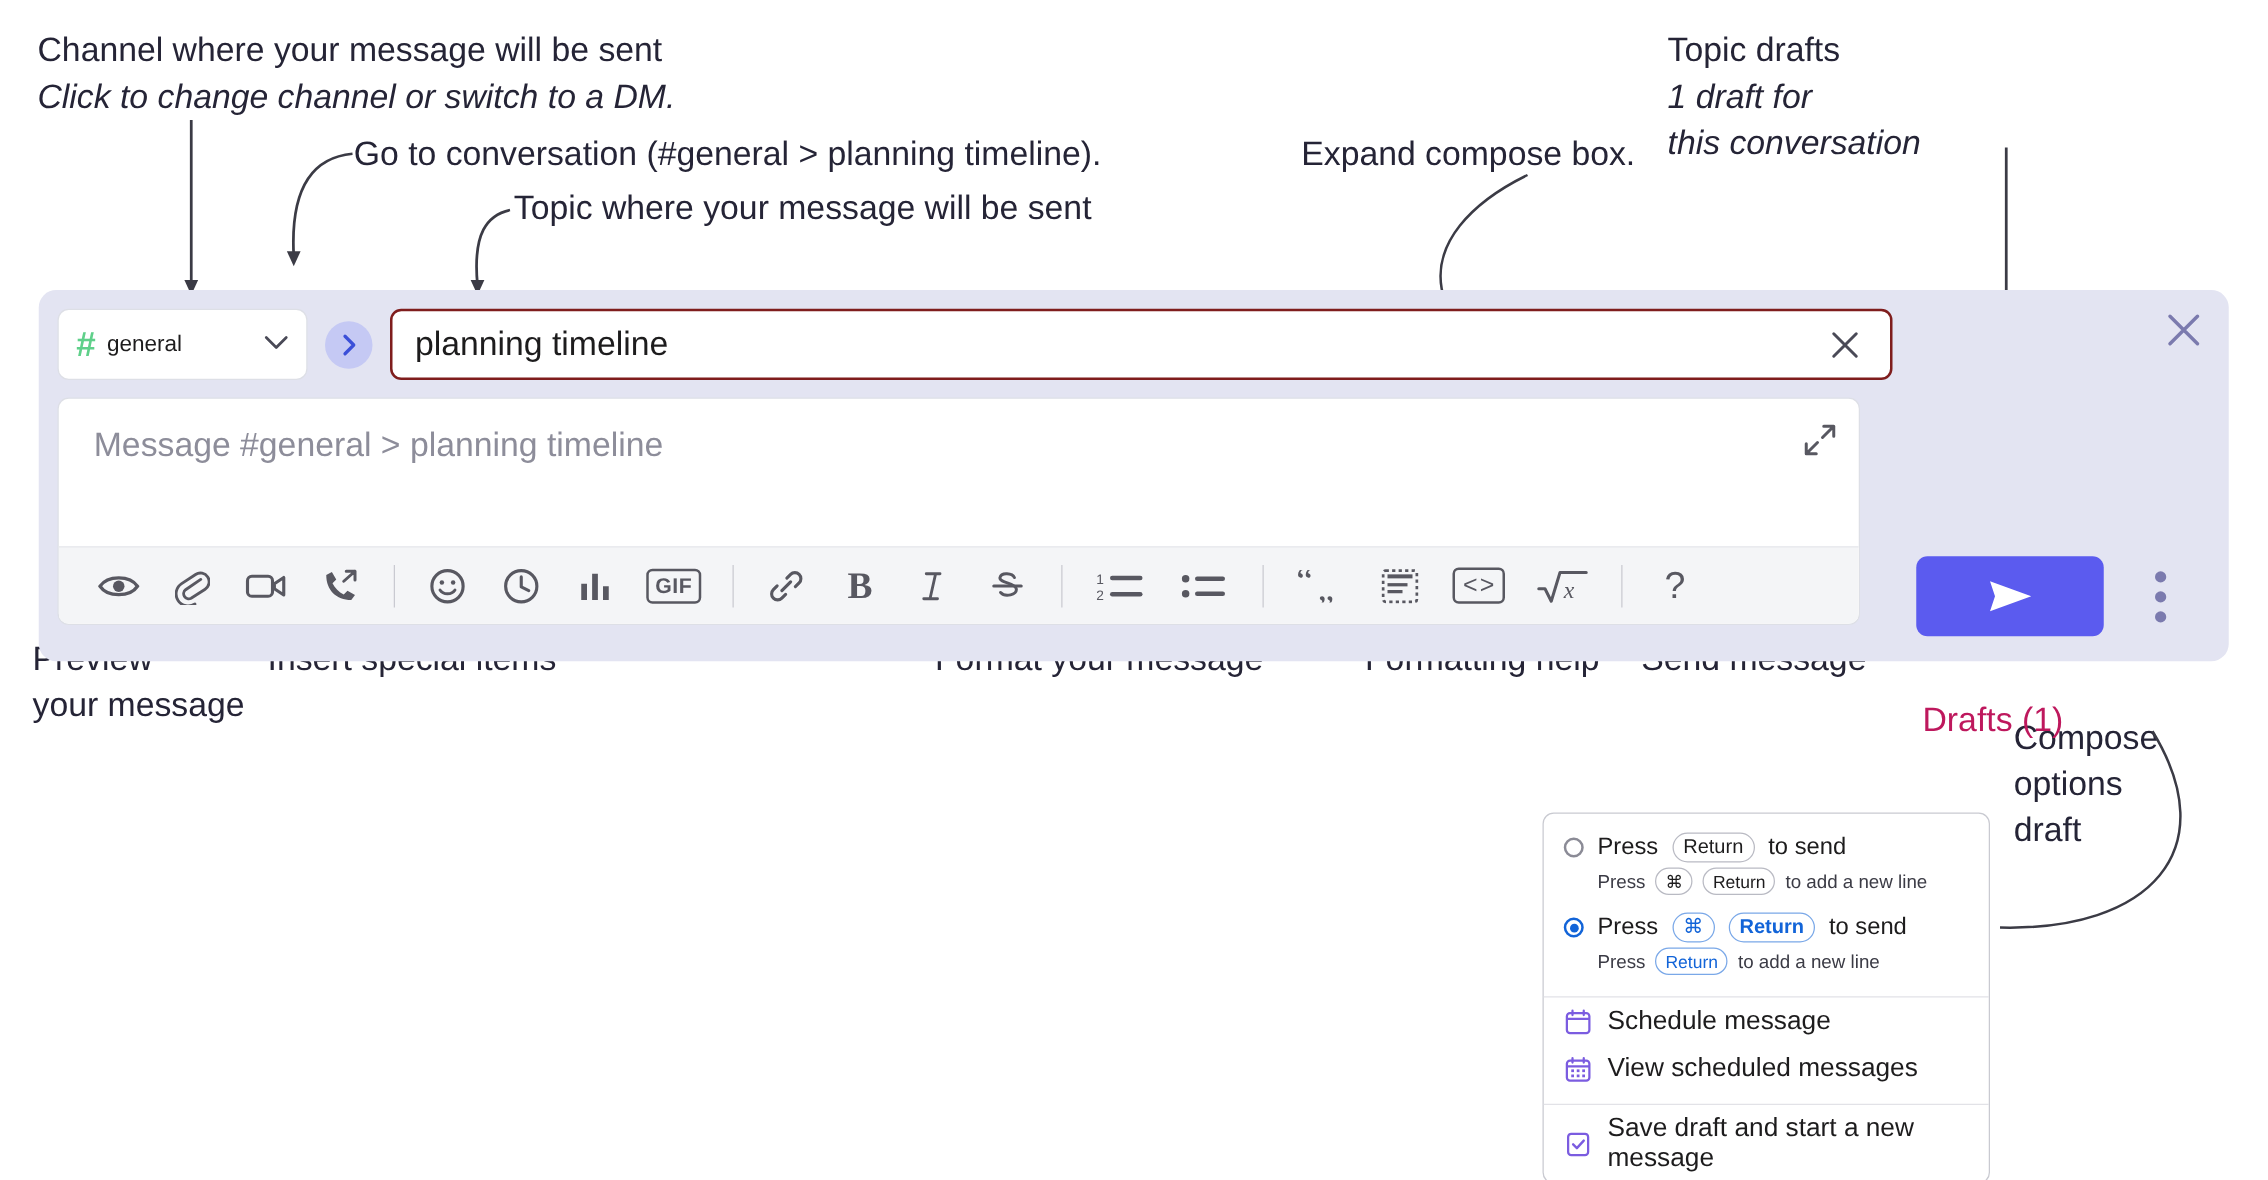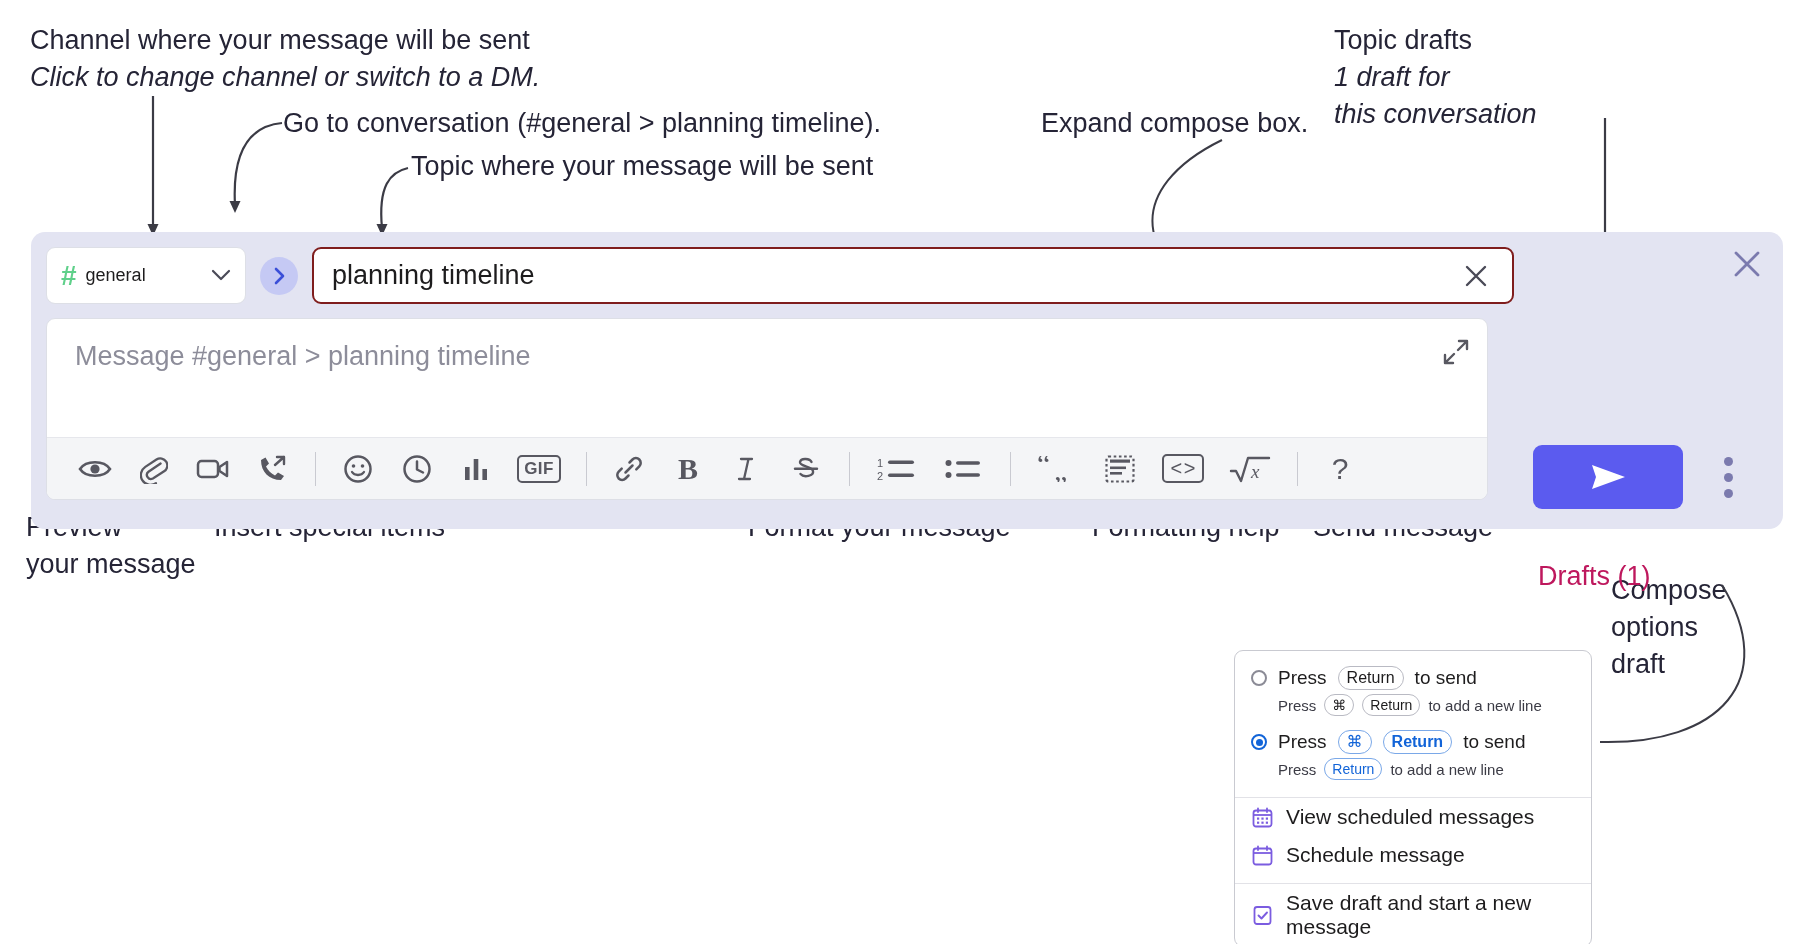--- a/index.html
+++ b/index.html
@@ -515,51 +515,51 @@
       <span class="key blue bold">Return</span>
       <span>to send</span>
     </div>
     <div class="sub-row">
       <span>Press</span>
       <span class="key sm blue">Return</span>
       <span>to add a new line</span>
     </div>
 
     <div class="menu-div"></div>
+
+    <div class="menu-item">
+      <span class="mi-icon">
+        <svg width="21" height="21" viewBox="0 0 21 21">
+            <rect x="1.5" y="3.5" width="18" height="16" rx="2.5" fill="none" stroke="#7b5ce0" stroke-width="1.8"></rect>
+            <path d="M1.5 8 L19.5 8" stroke="#7b5ce0" stroke-width="1.8"></path>
+            <path d="M6 1.5 L6 5 M15 1.5 L15 5" stroke="#7b5ce0" stroke-width="1.8" stroke-linecap="round"></path>
+          </svg>
+      </span>
+      <span>Schedule message</span>
+    </div>
 
     <div class="menu-item">
       <span class="mi-icon">
         <svg width="21" height="21" viewBox="0 0 21 21">
             <rect x="1.5" y="3.5" width="18" height="16" rx="2.5" fill="none" stroke="#7b5ce0" stroke-width="1.8"></rect>
             <path d="M1.5 8 L19.5 8" stroke="#7b5ce0" stroke-width="1.8"></path>
             <path d="M6 1.5 L6 5 M15 1.5 L15 5" stroke="#7b5ce0" stroke-width="1.8" stroke-linecap="round"></path>
             <g fill="#7b5ce0">
               <rect x="5" y="10.5" width="2.2" height="2.2"></rect>
               <rect x="9.4" y="10.5" width="2.2" height="2.2"></rect>
               <rect x="13.8" y="10.5" width="2.2" height="2.2"></rect>
               <rect x="5" y="14.6" width="2.2" height="2.2"></rect>
               <rect x="9.4" y="14.6" width="2.2" height="2.2"></rect>
               <rect x="13.8" y="14.6" width="2.2" height="2.2"></rect>
             </g>
           </svg>
       </span>
       <span>View scheduled messages</span>
     </div>
 
-    <div class="menu-item">
-      <span class="mi-icon">
-        <svg width="21" height="21" viewBox="0 0 21 21">
-            <rect x="1.5" y="3.5" width="18" height="16" rx="2.5" fill="none" stroke="#7b5ce0" stroke-width="1.8"></rect>
-            <path d="M1.5 8 L19.5 8" stroke="#7b5ce0" stroke-width="1.8"></path>
-            <path d="M6 1.5 L6 5 M15 1.5 L15 5" stroke="#7b5ce0" stroke-width="1.8" stroke-linecap="round"></path>
-          </svg>
-      </span>
-      <span>Schedule message</span>
-    </div>
-
     <div class="menu-div"></div>
 
     <div class="menu-item">
       <span class="mi-icon">
         <svg width="21" height="21" viewBox="0 0 21 21">
             <rect x="2.5" y="2" width="16" height="17" rx="2.5" fill="none" stroke="#7b5ce0" stroke-width="1.8"></rect>
             <path d="M6.5 10.5 L9.5 13.5 L15 7.5" fill="none" stroke="#7b5ce0" stroke-width="1.9" stroke-linecap="round" stroke-linejoin="round"></path>
           </svg>
       </span>
       <span>Save draft and start a new message</span>

